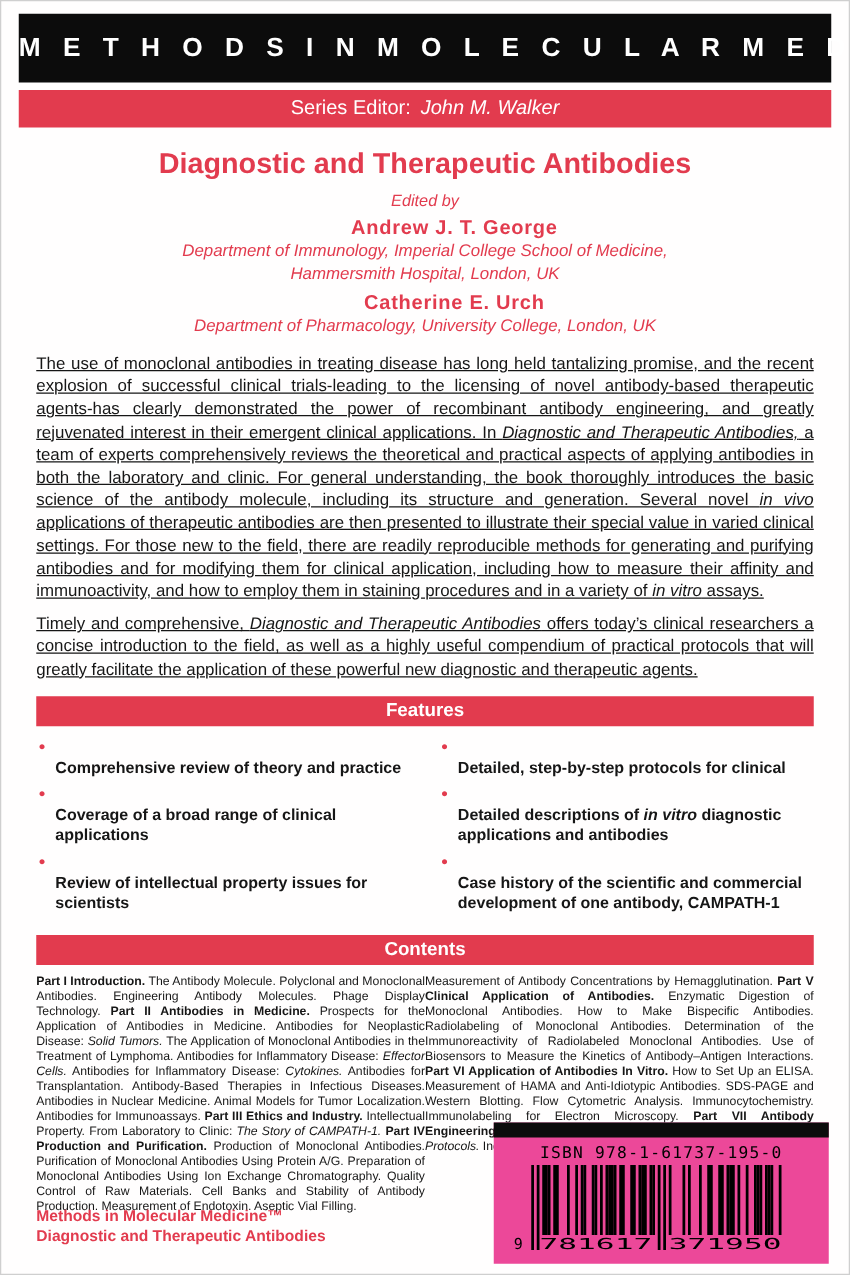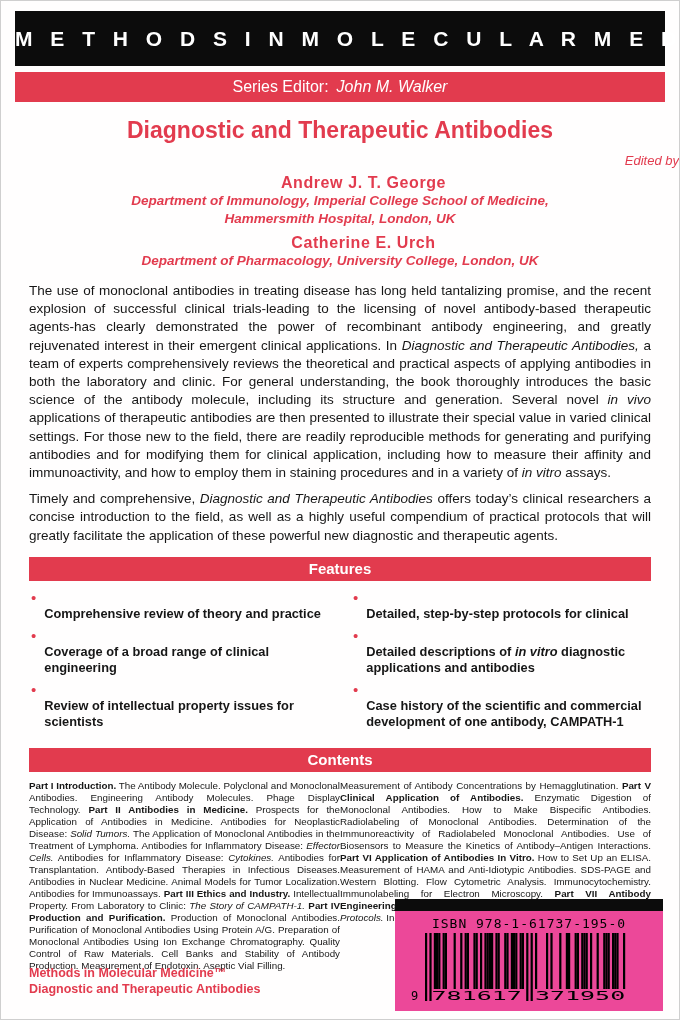--- a/index.html
+++ b/index.html
@@ -16,27 +16,27 @@
   }
   .series-bar {
     margin:6px 14px 0; background:var(--red,#e23b4e); color:#fff;
     text-align:center; padding:6px 4px; font-size:16px;
   }
   .series-bar .ed-name { font-style:italic; margin-left:8px; }
   .book-title {
     margin-top:15px; text-align:center; color:var(--red,#e23b4e);
     font-size:23px; font-weight:bold;
   }
-  .edited-by { margin-top:9px; text-align:right; color:var(--red,#e23b4e); font-style:italic; font-size:13px; }
+  .edited-by { margin-top:9px; text-align:center; color:var(--red,#e23b4e); font-style:italic; font-size:13px; }
   .editor-name {
     margin-top:6px; text-align:center; color:var(--red,#e23b4e);
     font-weight:bold; font-size:16px; letter-spacing:0.6px;margin-left:47px;
   }
-  .affil { text-align:center; color:var(--red,#e23b4e); font-style:italic; font-size:13.5px; line-height:18px;font-weight:bold; }
-  .desc { margin:12px 28px 0; font-size:13.5px; line-height:18.2px; text-align:justify; }
+  .affil { text-align:center; color:var(--red,#e23b4e); font-style:italic; font-size:13.5px; line-height:18px; }
+  .desc { margin:12px 28px 0; font-size:13.5px; line-height:18.2px; text-align:justify;text-decoration:underline; }
   .desc p { margin:0; }
   .desc p + p { margin-top:8px; }
   .section-bar {
     margin:12px 28px 0; background:var(--red,#e23b4e); color:#fff;
     text-align:center; font-weight:bold; font-size:15px; padding:3px 0 4px;
   }
   .features-cols { display:flex; gap:26px; margin:9px 30px 0; }
   .features-col { flex:1; }
   .feature-item { display:flex; margin-bottom:7px; }
   .feature-item .bullet {
@@ -86,21 +86,21 @@
   <div class="section-bar">Features</div>
 
   <div class="features-cols">
     <div class="features-col">
       <div class="feature-item">
         <span class="bullet">•</span>
         <span class="ftext"><span>Comprehensive review of theory and practice</span></span>
       </div>
       <div class="feature-item">
         <span class="bullet">•</span>
-        <span class="ftext"><span>Coverage of a broad range of clinical engineering</span></span>
+        <span class="ftext"><span>Coverage of a broad range of clinical applications</span></span>
       </div>
       <div class="feature-item">
         <span class="bullet">•</span>
         <span class="ftext"><span>Review of intellectual property issues for scientists</span></span>
       </div>
     </div>
     <div class="features-col">
       <div class="feature-item">
         <span class="bullet">•</span>
         <span class="ftext"><span>Detailed, step-by-step protocols for clinical</span></span>

